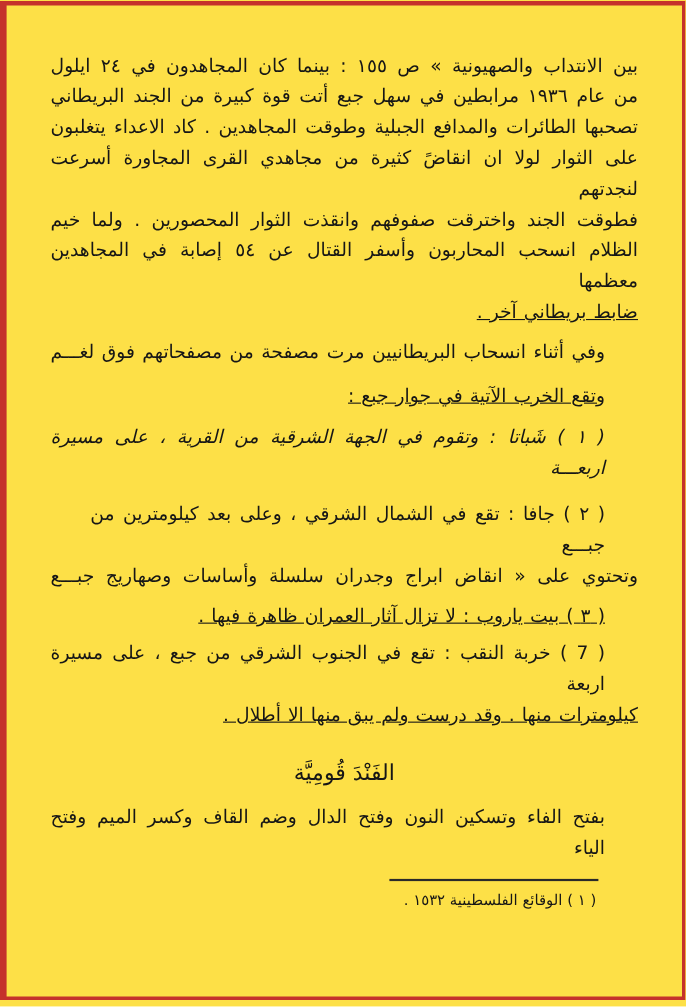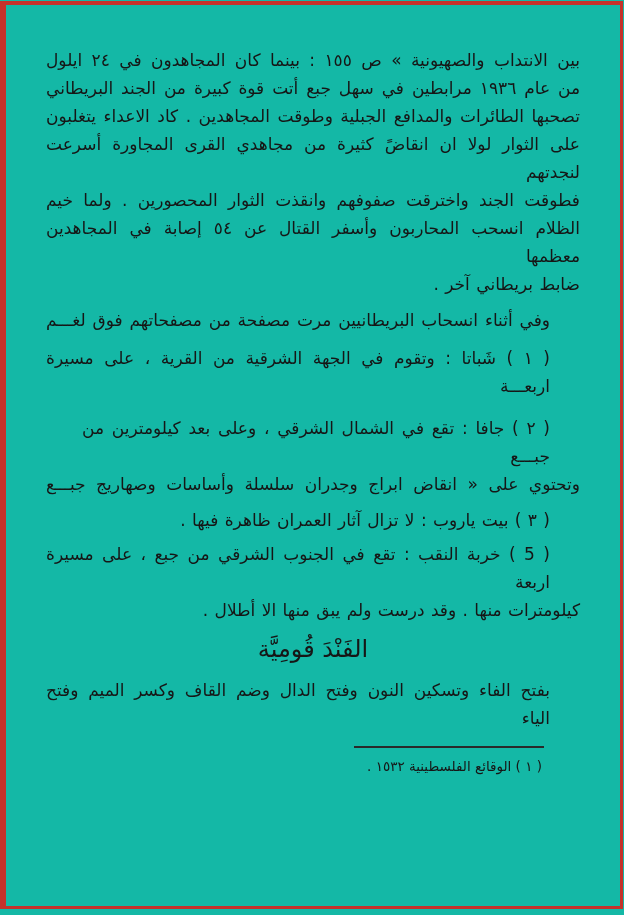--- a/index.html
+++ b/index.html
@@ -4,21 +4,21 @@
 <style>
   html, body {
     margin: 0;
     padding: 0;
     background: #ffffff;
   }
   .page {
     position: relative;
     width: 624px;
     height: 915px;
-    background: #14b8a6;
+    background: #fde047;
     overflow: hidden;
     font-family: "DejaVu Sans", sans-serif;
   }
   .frame {
     position: absolute;
     top: 1px;
     left: 0;
     right: 1px;
     bottom: 6px;
     border-style: solid;
@@ -37,33 +37,34 @@
     color: #161616;
   }
   .ln {
     text-align: justify;
     text-align-last: justify;
     word-spacing: 1px;
   }
   .ln.last {
     text-align: center;
     text-align-last: right;
+    text-decoration: underline;
   }
   .indent { padding-right: 30px; }
   .mt6  { margin-top: 6px; }
   .mt8  { margin-top: 8px; }
-  .mt10 { margin-top: 10px; }
+  .mt10 { margin-top: 10px; font-style: italic; }
   .mt12 { margin-top: 12px; }
   .mt14 { margin-top: 14px; margin-left: 36px; }
   .heading {
     text-align: center;
     text-align-last: center;
-    font-size: 24px;
+    font-size: 20px;
     line-height: 30px;
-    margin-top: 10px;
+    margin-top: 23px;
   }
   .fn-ref {
     font-size: 10px;
     vertical-align: 7px;
   }
   .divider {
     width: 190px;
     border-top: 2px solid #2a2a2a;
     margin: 14px 36px 0 auto;
   }
@@ -86,29 +87,30 @@
     <div class="ln">بين الانتداب والصهيونية » ص ١٥٥ : بينما كان المجاهدون في ٢٤ ايلول</div>
     <div class="ln">من عام ١٩٣٦ مرابطين في سهل جبع أتت قوة كبيرة من الجند البريطاني</div>
     <div class="ln">تصحبها الطائرات والمدافع الجبلية وطوقت المجاهدين . كاد الاعداء يتغلبون</div>
     <div class="ln">على الثوار لولا ان انقاضً كثيرة من مجاهدي القرى المجاورة أسرعت لنجدتهم</div>
     <div class="ln">فطوقت الجند واخترقت صفوفهم وانقذت الثوار المحصورين . ولما خيم</div>
     <div class="ln">الظلام انسحب المحاربون وأسفر القتال عن ٥٤ إصابة في المجاهدين معظمها</div>
     <div class="ln last">ضابط بريطاني آخر .</div>
 
     <div class="ln indent mt8">وفي أثناء انسحاب البريطانيين مرت مصفحة من مصفحاتهم فوق لغـــم</div>
 
+    <div class="ln last indent mt12">وتقع الخرب الآتية في جوار جبع :</div>
 
     <div class="ln indent mt10">( ١ ) شَباتا : وتقوم في الجهة الشرقية من القرية ، على مسيرة اربعـــة</div>
 
     <div class="ln indent mt14">( ٢ ) جافا : تقع في الشمال الشرقي ، وعلى بعد كيلومترين من جبـــع</div>
     <div class="ln">وتحتوي على « انقاض ابراج وجدران سلسلة وأساسات وصهاريج جبـــع</div>
 
     <div class="ln last indent mt8">( ٣ ) بيت ياروب : لا تزال آثار العمران ظاهرة فيها .</div>
 
-    <div class="ln indent mt6">( 5 ) خربة النقب : تقع في الجنوب الشرقي من جبع ، على مسيرة اربعة</div>
+    <div class="ln indent mt6">( 7 ) خربة النقب : تقع في الجنوب الشرقي من جبع ، على مسيرة اربعة</div>
     <div class="ln last">كيلومترات منها . وقد درست ولم يبق منها الا أطلال .</div>
 
     <div class="heading">الفَنْدَ قُومِيَّة</div>
 
     <div class="ln indent mt12">بفتح الفاء وتسكين النون وفتح الدال وضم القاف وكسر الميم وفتح الياء</div>
 
     <div class="divider"></div>
     <div class="footnote">( ١ ) الوقائع الفلسطينية ١٥٣٢ .</div>
 
   </div>

